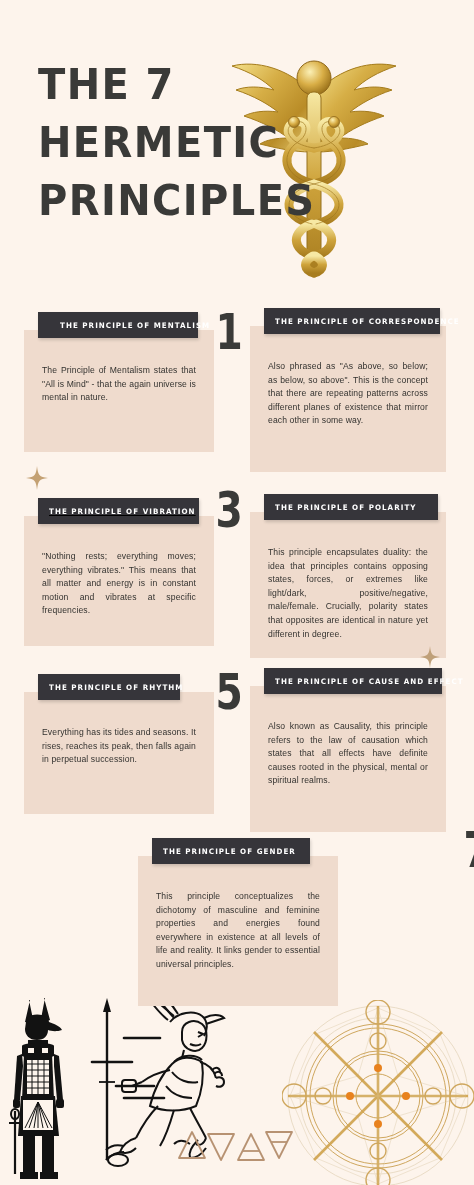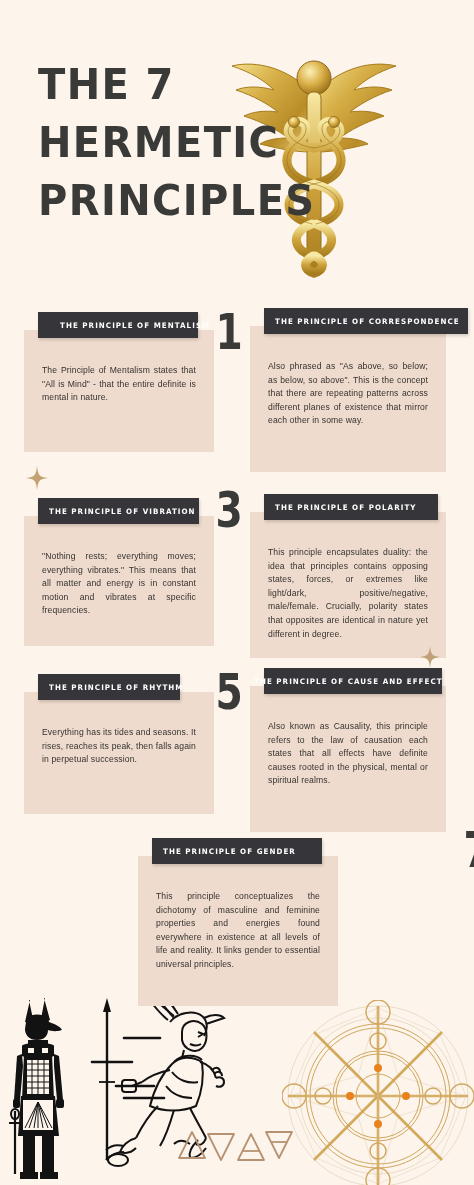--- a/index.html
+++ b/index.html
@@ -83,43 +83,43 @@
   }
 
   
   #card-1{ left:24px;  top:312px; width:190px; }
   #card-1 .card-body{ height:122px; }
   #card-1 .card-head{ width:160px;padding-left:22px; }
   #card-1 .card-num{ left:188px; top:-4px; }
 
   #card-2{ left:250px; top:308px; width:196px; }
   #card-2 .card-body{ height:146px; }
-  #card-2 .card-head{ width:204px; }
+  #card-2 .card-head{ width:176px; }
 
   #card-3{ left:24px;  top:498px; width:190px; }
   #card-3 .card-body{ height:130px; }
-  #card-3 .card-head{ width:161px; }
+  #card-3 .card-head{ width:161px;text-decoration:underline; }
   #card-3 .card-num{ left:188px; top:-12px; }
 
   #card-4{ left:250px; top:494px; width:196px; }
   #card-4 .card-body{ height:146px; }
   #card-4 .card-head{ width:174px; }
 
   #card-5{ left:24px;  top:674px; width:190px; }
   #card-5 .card-body{ height:122px; }
   #card-5 .card-head{ width:142px; }
   #card-5 .card-num{ left:188px; top:-6px; }
 
   #card-6{ left:250px; top:668px; width:196px; }
   #card-6 .card-body{ height:146px; }
-  #card-6 .card-head{ width:178px;justify-content:center; }
+  #card-6 .card-head{ width:178px; }
 
   #card-7{ left:138px; top:838px; width:200px; }
   #card-7 .card-body{ height:150px; }
-  #card-7 .card-head{ width:170px; }
+  #card-7 .card-head{ width:158px; }
   #card-7 .card-num{ left:322px; top:-12px; }
 
   
   .sparkle{ position:absolute; z-index:6; }
   #sparkle-1{ left:26px;  top:466px; }
   #sparkle-2{ left:420px; top:646px; }
 
   
   #anubis{ position:absolute; left:4px;  top:996px; z-index:2; }
   #hermes{ position:absolute; left:78px; top:988px; z-index:2; }
@@ -196,21 +196,21 @@
     <path d="M11 0 C12 9 13 11 22 12 C13 13 12 15 11 24 C10 15 9 13 0 12 C9 11 10 9 11 0 Z" fill="#BFA079"></path>
   </svg>
 </div>
 
 <div class="card" id="card-1">
   <div class="card-body"></div>
   <div class="card-num">1</div>
   <div class="card-head">
     <span>THE PRINCIPLE OF MENTALISM</span>
   </div>
-  <div class="card-text">The Principle of Mentalism states that "All is Mind" - that the entire definite is mental in nature.</div>
+  <div class="card-text">The Principle of Mentalism states that "All is Mind" - that the again universe is mental in nature.</div>
 </div>
 
 <div class="card" id="card-2">
   <div class="card-body"></div>
 
   <div class="card-head">
     <span>THE PRINCIPLE OF CORRESPONDENCE</span>
   </div>
   <div class="card-text">Also phrased as "As above, so below; as below, so above". This is the concept that there are repeating patterns across different planes of existence that mirror each other in some way.</div>
 </div>
@@ -241,21 +241,21 @@
   </div>
   <div class="card-text">Everything has its tides and seasons. It rises, reaches its peak, then falls again in perpetual succession.</div>
 </div>
 
 <div class="card" id="card-6">
   <div class="card-body"></div>
 
   <div class="card-head">
     <span>THE PRINCIPLE OF CAUSE AND EFFECT</span>
   </div>
-  <div class="card-text">Also known as Causality, this principle refers to the law of causation each states that all effects have definite causes rooted in the physical, mental or spiritual realms.</div>
+  <div class="card-text">Also known as Causality, this principle refers to the law of causation which states that all effects have definite causes rooted in the physical, mental or spiritual realms.</div>
 </div>
 
 <div class="card" id="card-7">
   <div class="card-body"></div>
   <div class="card-num">7</div>
   <div class="card-head">
     <span>THE PRINCIPLE OF GENDER</span>
   </div>
   <div class="card-text">This principle conceptualizes the dichotomy of masculine and feminine properties and energies found everywhere in existence at all levels of life and reality. It links gender to essential universal principles.</div>
 </div>

